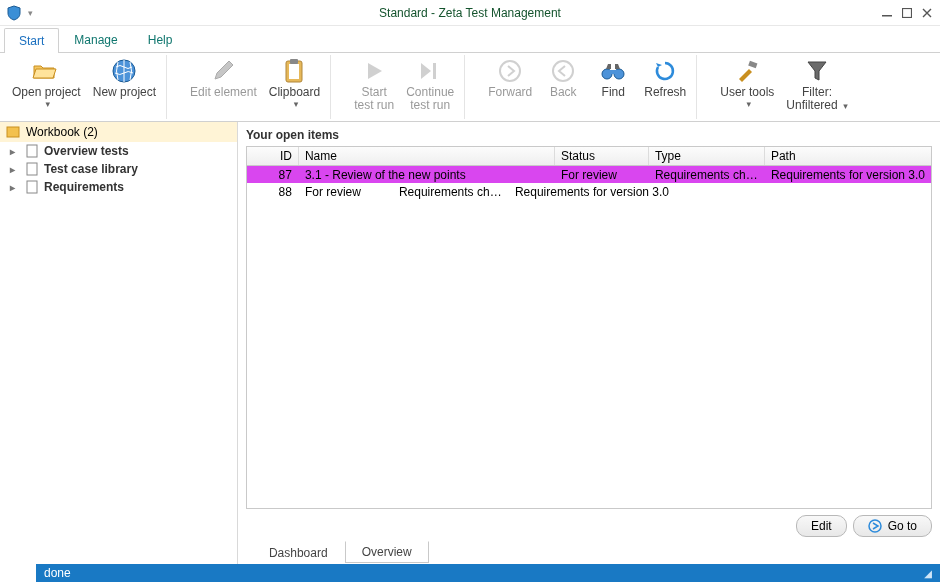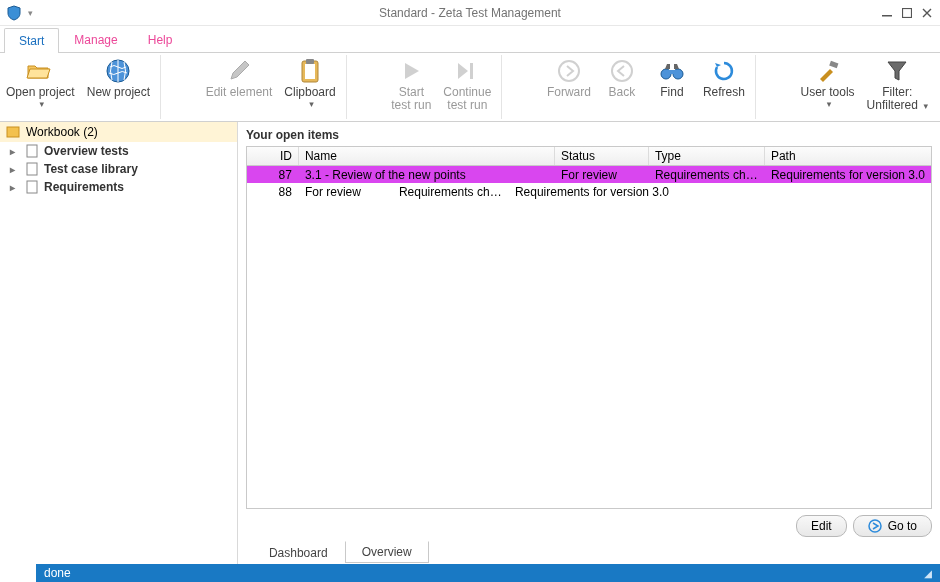--- a/index.html
+++ b/index.html
@@ -1,29 +1,29 @@
 <!DOCTYPE html>
 <html><head>
 <meta charset="utf-8">
 <style>
 * { margin: 0; padding: 0; box-sizing: border-box; font-family: "Segoe UI", Tahoma, sans-serif; font-size: 12px; }
 html, body { width: 940px; height: 582px; overflow: hidden; background: #fff; }
 
 .titlebar { height: 26px; background: #fff; display: flex; align-items: center; border-bottom: 1px solid #e8e8e8; position: relative; }
 .titlebar .app-icon { width: 16px; height: 16px; margin-left: 6px; }
 .titlebar .dd { margin-left: 6px; color: #888; font-size: 9px; cursor: pointer; }
-.titlebar .title { position: absolute; left: 0; right: 0; text-align: center; color: #737373; pointer-events: none; }
+.titlebar .title { position: absolute; left: 0; right: 0; text-align: center; color: #14532d; pointer-events: none; }
 .titlebar .win-controls { position: absolute; right: 4px; display: flex; gap: 2px; }
 .titlebar .win-btn { width: 18px; height: 18px; display: flex; align-items: center; justify-content: center; color: #555; cursor: pointer; }
 
 .menubar { height: 26px; display: flex; align-items: flex-end; padding-left: 4px; background: #fff; }
-.menu-tab { padding: 5px 14px; color: #ec4899; cursor: pointer; border: 1px solid transparent; border-bottom: none; }
+.menu-tab { padding: 5px 14px; color: #0f766e; cursor: pointer; border: 1px solid transparent; border-bottom: none; }
 .menu-tab.active { color: #1a6fbf; border-color: #d0d0d0; background: #fff; border-top-left-radius: 2px; border-top-right-radius: 2px; position: relative; top: 1px; }
 
-.ribbon { height: 70px; border-top: 1px solid #d0d0d0; border-bottom: 1px solid #d0d0d0; background: #fff; display: flex; padding: 2px 0; gap: 2px; justify-content: space-between; }
+.ribbon { height: 70px; border-top: 1px solid #d0d0d0; border-bottom: 1px solid #d0d0d0; background: #fff; display: flex; padding: 2px 6px; gap: 15px; }
 .rgroup { display: flex; border-right: 1px solid #e4e4e4; padding-right: 4px; margin-right: 2px; }
 .rbtn { display: flex; flex-direction: column; align-items: center; justify-content: flex-start; padding: 2px 6px; min-width: 50px; cursor: pointer; border-radius: 2px; }
 .rbtn .ico { width: 28px; height: 28px; display: flex; align-items: center; justify-content: center; }
 .rbtn .lbl { text-align: center; line-height: 13px; color: #444; margin-top: 1px; }
 .rbtn.disabled { opacity: 0.55; cursor: default; }
 .rbtn .dd-arrow { color: #666; font-size: 9px; margin-left: 3px; }
 
 .body { display: flex; height: calc(582px - 26px - 26px - 70px - 18px); }
 
 .sidebar { width: 264px; border-right: 1px solid #d9d9d9; background: #fff; }

